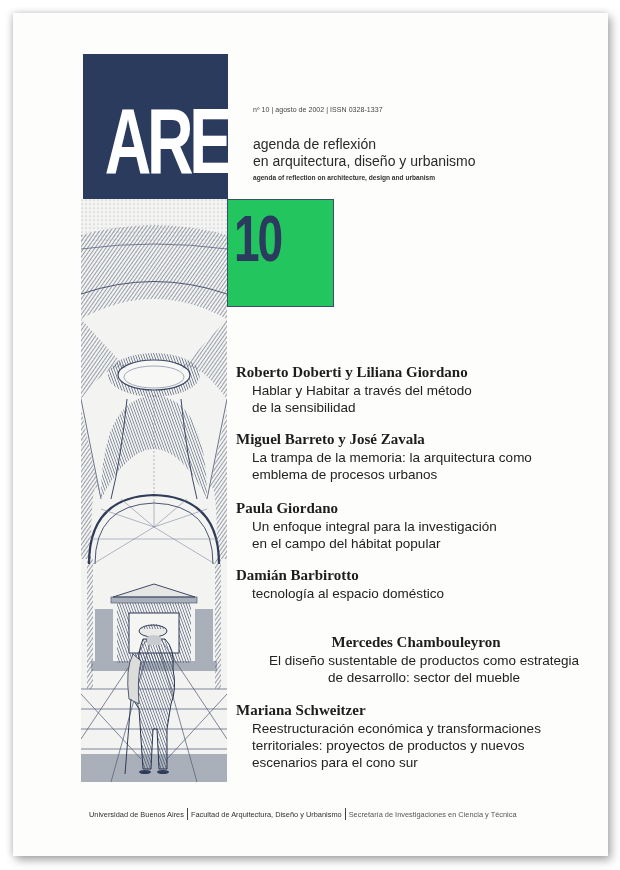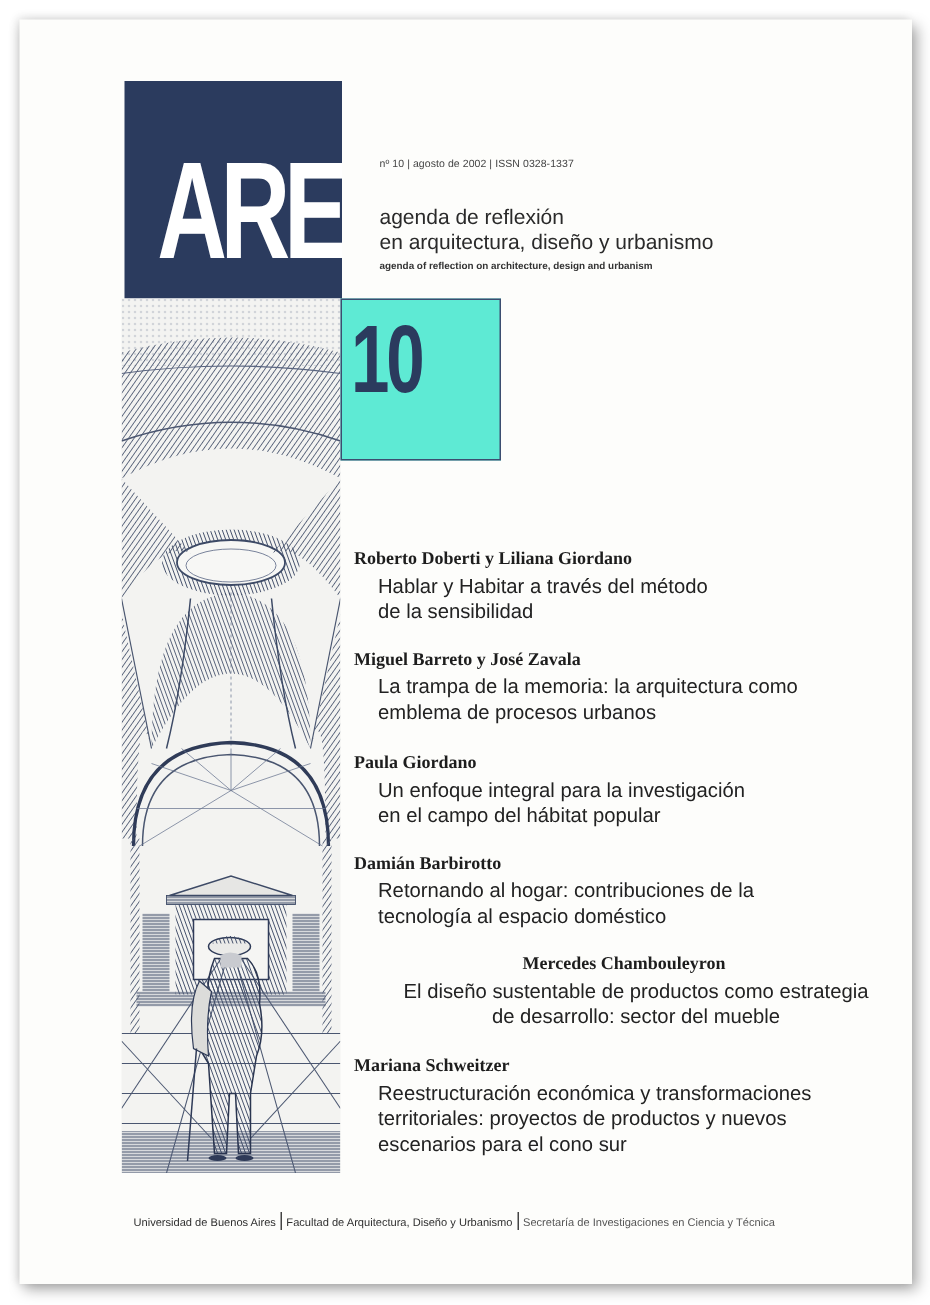--- a/index.html
+++ b/index.html
@@ -75,21 +75,21 @@
       color: #333;
       white-space: nowrap;
     }
     .number-box {
       position: absolute;
       left: 214px;
       top: 186px;
       width: 107px;
       height: 108px;
       border: 1.5px solid #3c4d70;
-      background: #5eead4;
+      background: #22c55e;
       box-sizing: border-box;
     }
     .number-box-num {
       position: absolute;
       left: 6px;
       top: 3px;
       font-family: "Liberation Sans", sans-serif;
       font-weight: bold;
       font-size: 64px;
       line-height: 72px;
@@ -117,21 +117,21 @@
       width: 360px;
     }
     .toc-item {
       position: absolute;
       left: 0;
       width: 360px;
     }
     .toc-author {
       font-family: "Liberation Serif", serif;
       font-weight: bold;
-      font-size: 12px;
+      font-size: 15px;
       color: #1d1d1d;
       line-height: 14px;
       white-space: nowrap;
     }
     .toc-title {
       margin-left: 16px;
       margin-top: 3px;
       font-family: "Liberation Sans", sans-serif;
       font-size: 13.5px;
       line-height: 17px;
@@ -296,21 +296,20 @@
       <div class="toc-author">Paula Giordano</div>
       <div class="toc-title">
         <span>Un enfoque integral para la investigación</span>
         <span>en el campo del hábitat popular</span>
       </div>
     </div>
 
     <div class="toc-item" style="top:203px;">
       <div class="toc-author">Damián Barbirotto</div>
       <div class="toc-title">
-        <span>Retornando al hogar: contribuciones de la</span>
         <span>tecnología al espacio doméstico</span>
       </div>
     </div>
 
     <div class="toc-item" style="top:270px;text-align:center;">
       <div class="toc-author">Mercedes Chambouleyron</div>
       <div class="toc-title">
         <span>El diseño sustentable de productos como estrategia</span>
         <span>de desarrollo: sector del mueble</span>
       </div>

